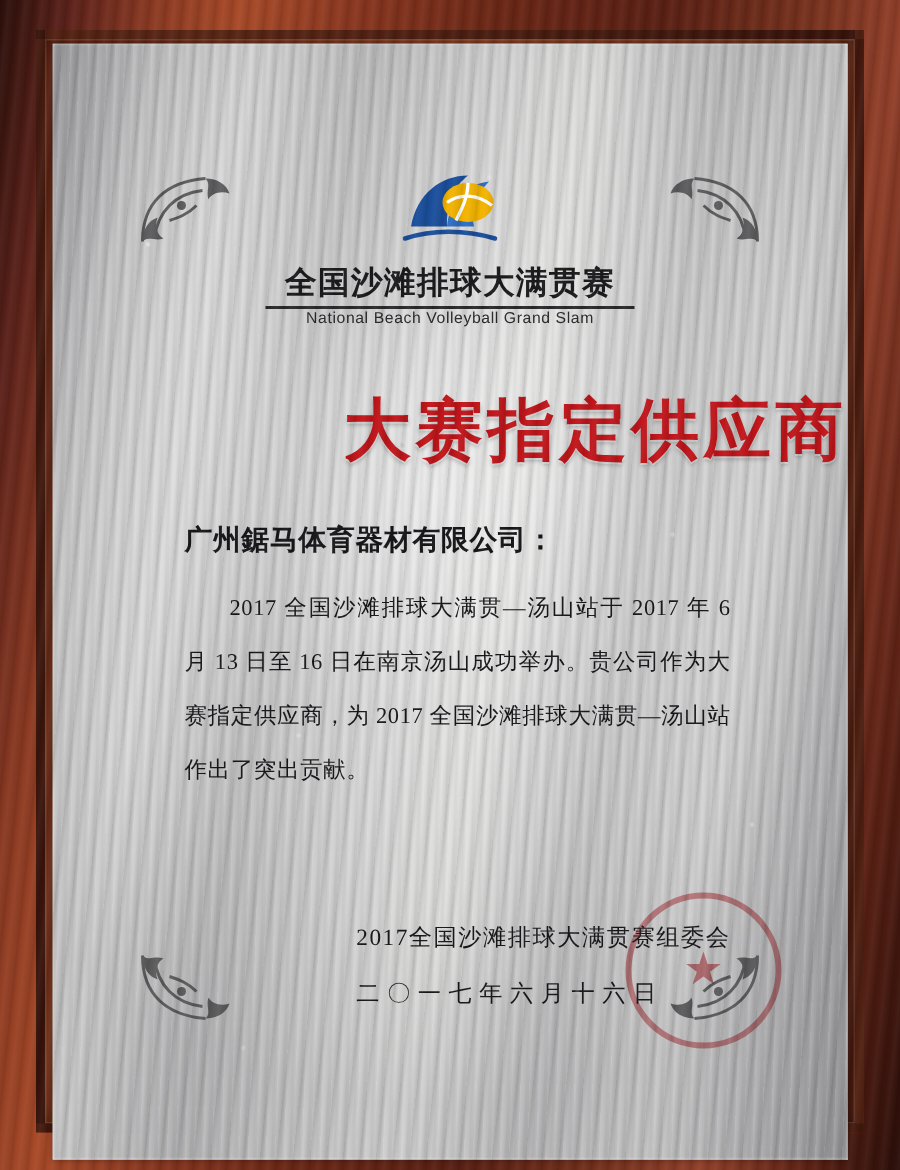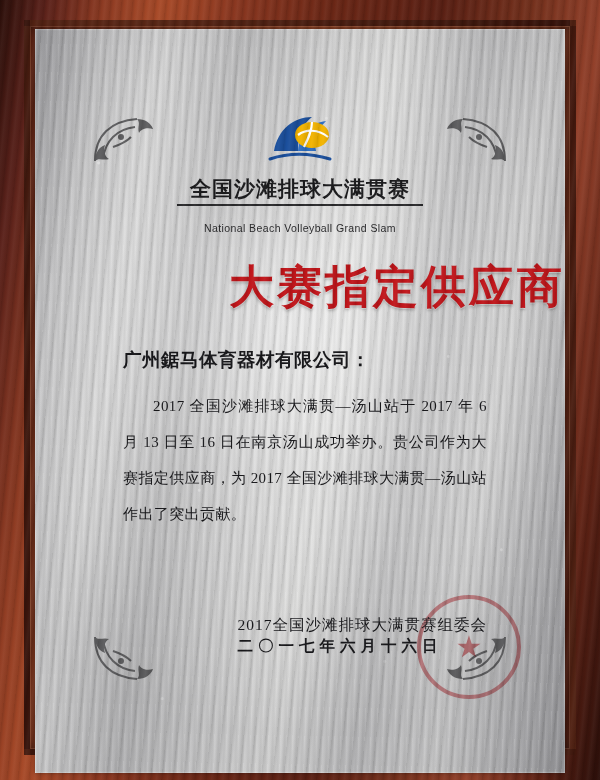--- a/index.html
+++ b/index.html
@@ -145,21 +145,21 @@
     font-size: 21px;
     letter-spacing: 1px;
     color: #1b1b1d;
     line-height: 1.1;
   }
   .logo-en {
     font-family: "Liberation Sans", sans-serif;
     font-size: 10.5px;
     letter-spacing: .4px;
     color: #2a2a2c;
-    margin-top: 16px;
+    margin-top: 0;
   }
   .logo-rule {
     width: 246px; height: 2px;
     background: #2b2b2d;
     margin: 4px auto 0;
   }
 
   
   .headline {
     position: absolute;
@@ -206,22 +206,22 @@
     font-family: "Liberation Serif", serif;
   }
   .sign-org {
     font-size: 15.5px;
     letter-spacing: 1px;
     white-space: nowrap;
   }
   .sign-date {
     font-size: 15.5px;
     letter-spacing: 5px;
+    margin-top: 16px;
     white-space: nowrap;
-    font-weight: bold;
   }
 
   
   .seal {
     position: absolute;
     left: 382px;
     top: 566px;
     width: 104px;
     height: 104px;
     border-radius: 50%;

